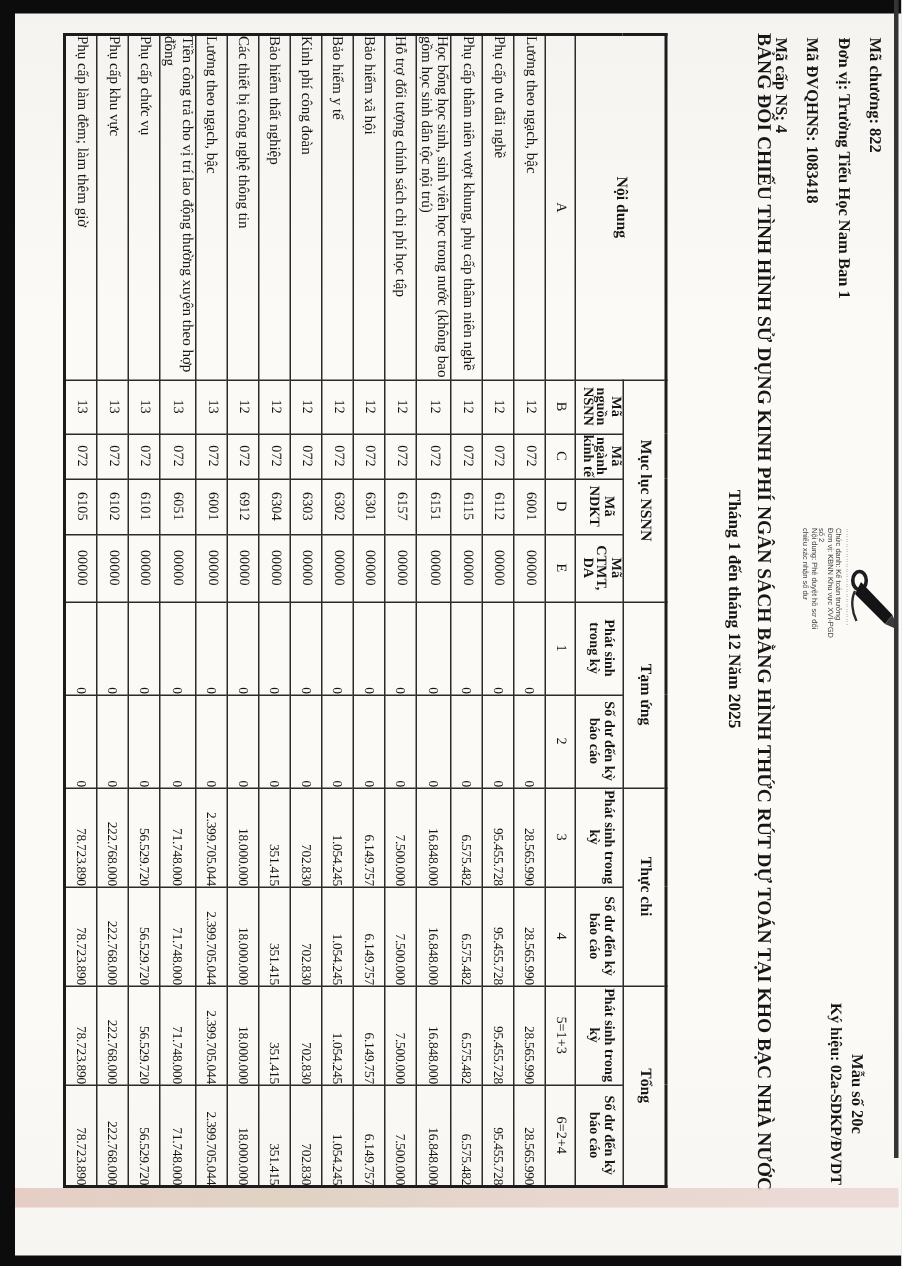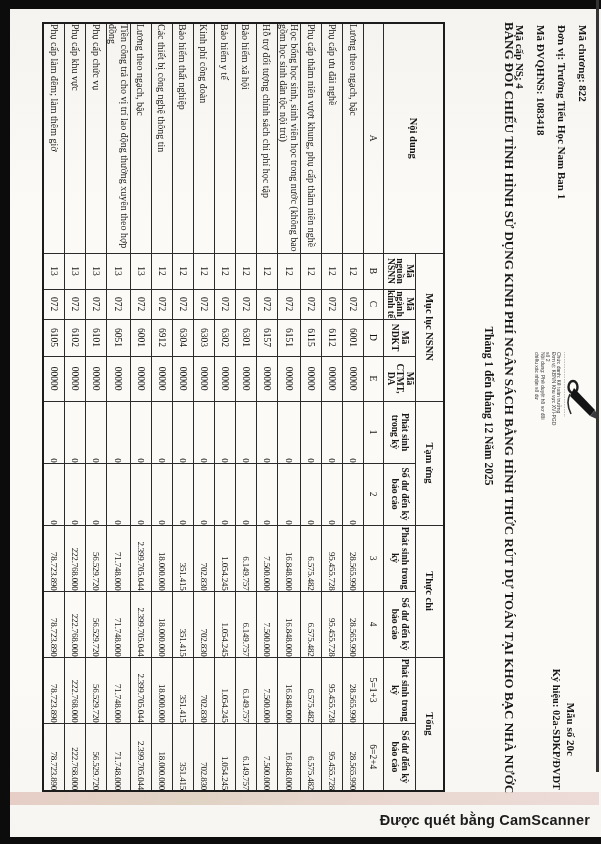--- a/index.html
+++ b/index.html
@@ -330,15 +330,14 @@
           </tr>
         </tbody>
     </table>
   </div>
 
   <div class="edge edge-top"></div>
   <div class="edge edge-left"></div>
   <div class="edge edge-bottom"></div>
   <div class="edge-right"></div>
   <div class="scan-band"></div>
-  <div class="camscanner">Được quét bằng CamScanner</div>
 
 </div>
 
 </body></html>

